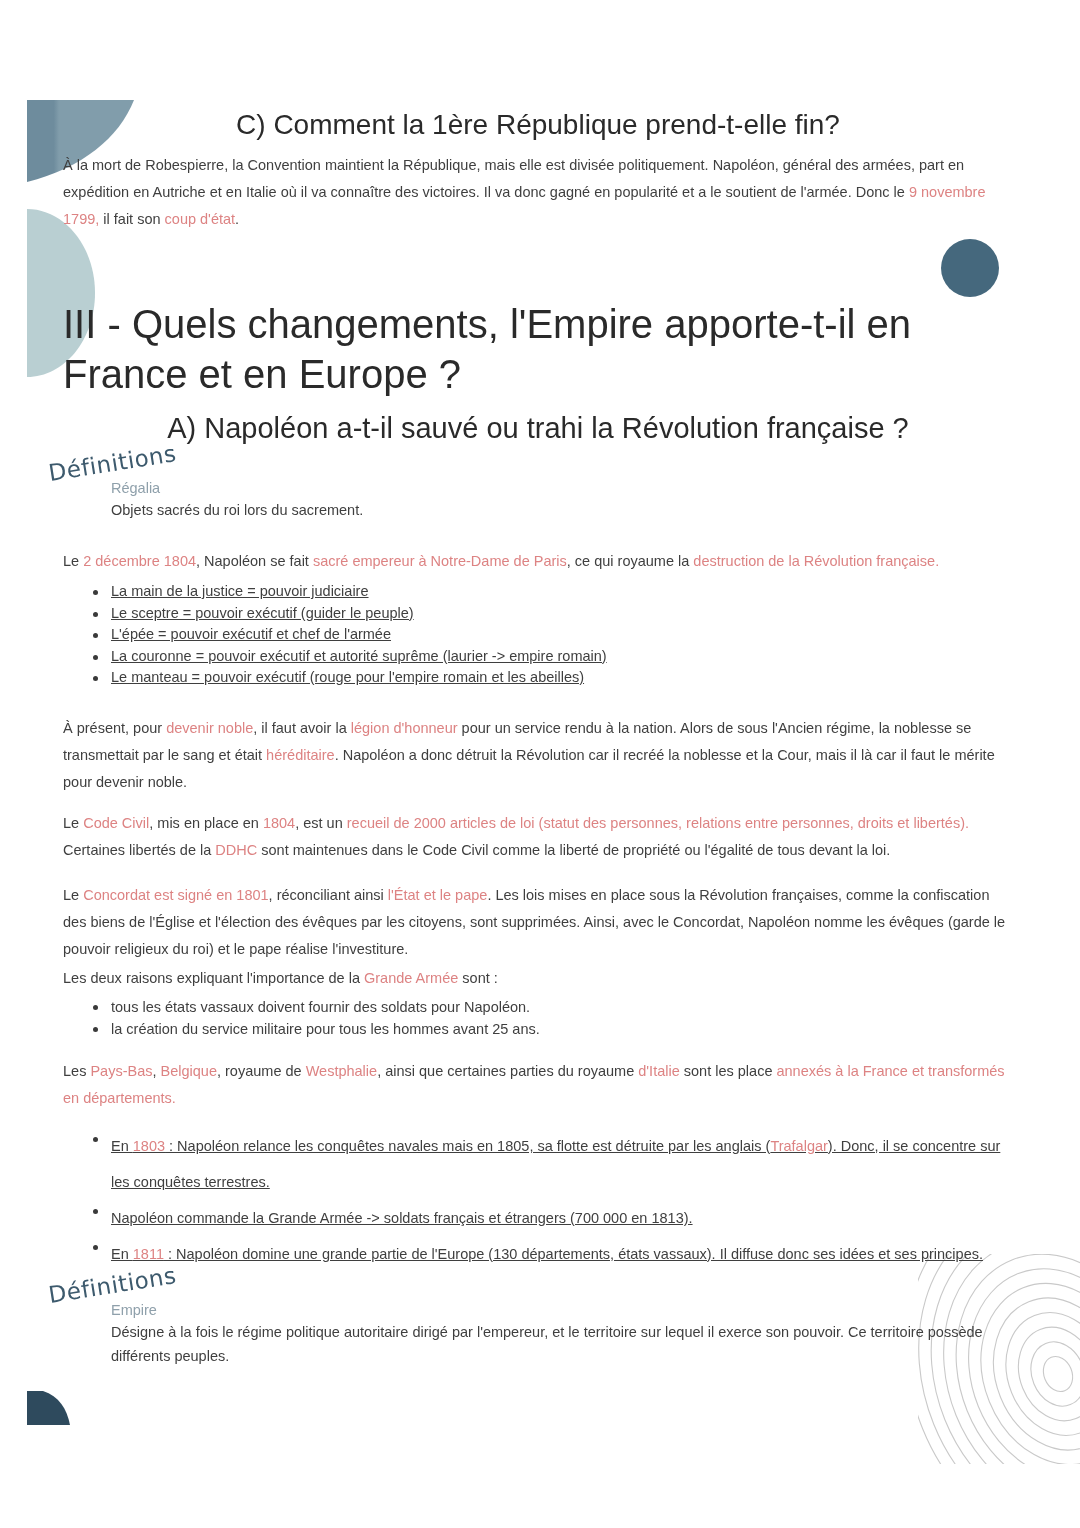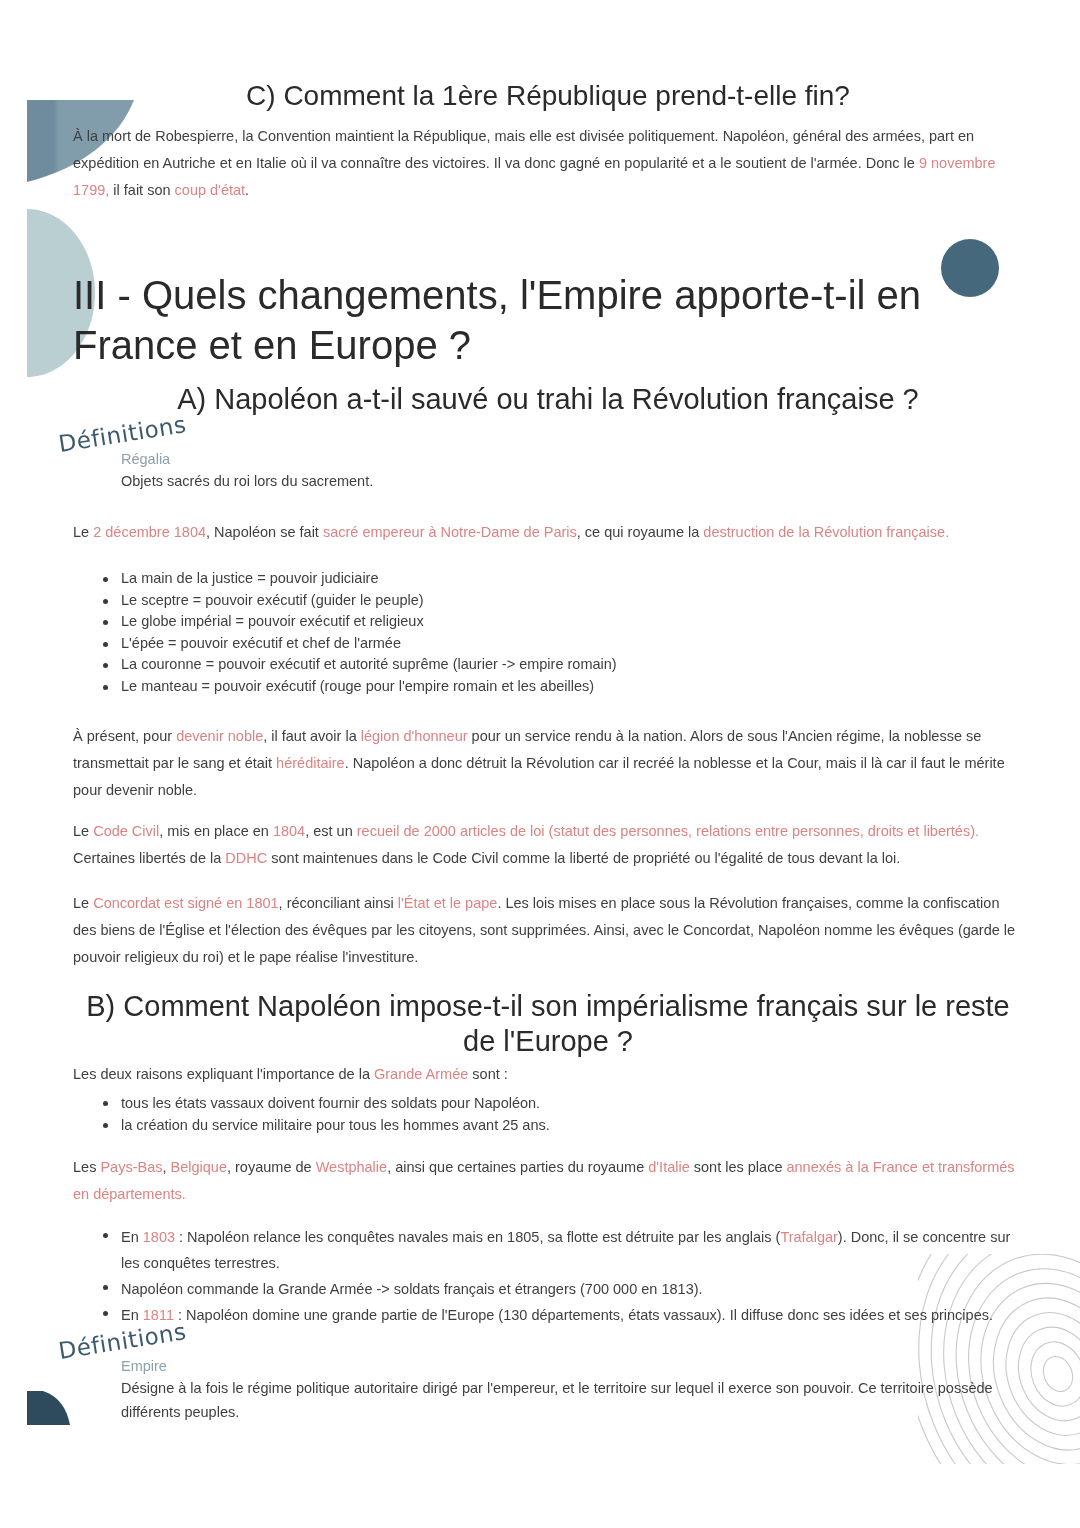--- a/index.html
+++ b/index.html
@@ -17,22 +17,22 @@
   .shape-petal{left:27px;top:100px;}
   .shape-half{left:27px;top:209px;}
   .shape-circle{
     left:941px;top:239px;width:58px;height:58px;border-radius:50%;
     background:var(--circle);
   }
   .shape-quarter{left:27px;top:1391px;}
   .fingerprint{right:-8px;top:1254px;}
   
   .content{
-    position:absolute;z-index:1;left:73px;width:950px;top:0;
-    padding-top:79px;
+    position:absolute;z-index:1;left:63px;width:950px;top:0;
+    padding-top:108px;
     font-size:14.5px;line-height:27px;
   }
   .h-sub{
     font-size:28px;line-height:34px;font-weight:400;color:var(--heading);
     text-align:center;margin:0;
   }
   .h-main{
     font-size:40px;line-height:50px;font-weight:400;color:var(--heading);
     text-align:left;margin:66px 0 0 0;
   }
@@ -52,25 +52,25 @@
   .p-annexes{margin-top:18px;}
   .hl{color:var(--accent);}
   ul.bullets{margin:0;padding:0;list-style:none;}
   ul.bullets li{
     position:relative;padding-left:48px;line-height:21.5px;margin:0;
   }
   ul.bullets li::before{
     content:'';position:absolute;left:30px;top:9px;width:5px;height:5px;
     border-radius:50%;background:#3a3a3a;
   }
-  ul.u-regalia{margin-top:22px;}
+  ul.u-regalia{margin-top:6px;text-decoration:underline;}
   ul.u-grande{margin-top:4px;}
   ul.u-grande li{line-height:22px;}
   ul.u-europe{margin-top:16px;}
-  ul.u-europe li{line-height:26px;}
+  ul.u-europe li{line-height:36px;text-decoration:underline;}
   
   .def-block{position:relative;padding-top:18px;margin-top:14px;}
   .def-block2{margin-top:10px;}
   .def-label{
     position:absolute;left:-12px;top:0px;
     transform:rotate(-9deg);transform-origin:left bottom;
     font-family:"DejaVu Sans", sans-serif;
     font-size:23px;color:var(--deflabel);letter-spacing:0.5px;
   }
   .def-term{
@@ -137,33 +137,31 @@
       <div class="def-label">Définitions</div>
       <div class="def-term">Régalia</div>
       <div class="def-text">Objets sacrés du roi lors du sacrement.</div>
     </div>
 
     <p class="para p-sacre"><span>Le </span><span class="hl">2 décembre 1804</span><span>, Napoléon se fait </span><span class="hl">sacré empereur à Notre-Dame de Paris</span><span>, ce qui royaume la </span><span class="hl">destruction de la Révolution française.</span></p>
 
     <ul class="bullets u-regalia">
         <li>La main de la justice = pouvoir judiciaire</li>
         <li>Le sceptre = pouvoir exécutif (guider le peuple)</li>
-        <li>Le globe impérial = pouvoir exécutif et religieux</li>
         <li>L'épée = pouvoir exécutif et chef de l'armée</li>
         <li>La couronne = pouvoir exécutif et autorité suprême (laurier -&gt; empire romain)</li>
         <li>Le manteau = pouvoir exécutif (rouge pour l'empire romain et les abeilles)</li>
       </ul>
 
     <p class="para p-noble"><span>À présent, pour </span><span class="hl">devenir noble</span><span>, il faut avoir la </span><span class="hl">légion d'honneur</span><span> pour un service rendu à la nation. Alors de sous l'Ancien régime, la noblesse se transmettait par le sang et était </span><span class="hl">héréditaire</span><span>. Napoléon a donc détruit la Révolution car il recréé la noblesse et la Cour, mais il là car il faut le mérite pour devenir noble.</span></p>
 
     <p class="para p-code"><span>Le </span><span class="hl">Code Civil</span><span>, mis en place en </span><span class="hl">1804</span><span>, est un </span><span class="hl">recueil de 2000 articles de loi (statut des personnes, relations entre personnes, droits et libertés).</span><span> Certaines libertés de la </span><span class="hl">DDHC</span><span> sont maintenues dans le Code Civil comme la liberté de propriété ou l'égalité de tous devant la loi.</span></p>
 
     <p class="para p-concordat"><span>Le </span><span class="hl">Concordat est signé en 1801</span><span>, réconciliant ainsi </span><span class="hl">l'État et le pape</span><span>. Les lois mises en place sous la Révolution françaises, comme la confiscation des biens de l'Église et l'élection des évêques par les citoyens, sont supprimées. Ainsi, avec le Concordat, Napoléon nomme les évêques (garde le pouvoir religieux du roi) et le pape réalise l'investiture.</span></p>
 
-    <h2 class="h-section h-b">B) Comment Napoléon impose-t-il son impérialisme français sur le reste de l'Europe ?</h2>
 
     <p class="para p-intro"><span>Les deux raisons expliquant l'importance de la </span><span class="hl">Grande Armée</span><span> sont :</span></p>
 
     <ul class="bullets u-grande">
         <li>tous les états vassaux doivent fournir des soldats pour Napoléon.</li>
         <li>la création du service militaire pour tous les hommes avant 25 ans.</li>
       </ul>
 
     <p class="para p-annexes"><span>Les </span><span class="hl">Pays-Bas</span><span>, </span><span class="hl">Belgique</span><span>, royaume de </span><span class="hl">Westphalie</span><span>, ainsi que certaines parties du royaume </span><span class="hl">d'Italie</span><span> sont les place </span><span class="hl">annexés à la France et transformés en départements.</span></p>
 

